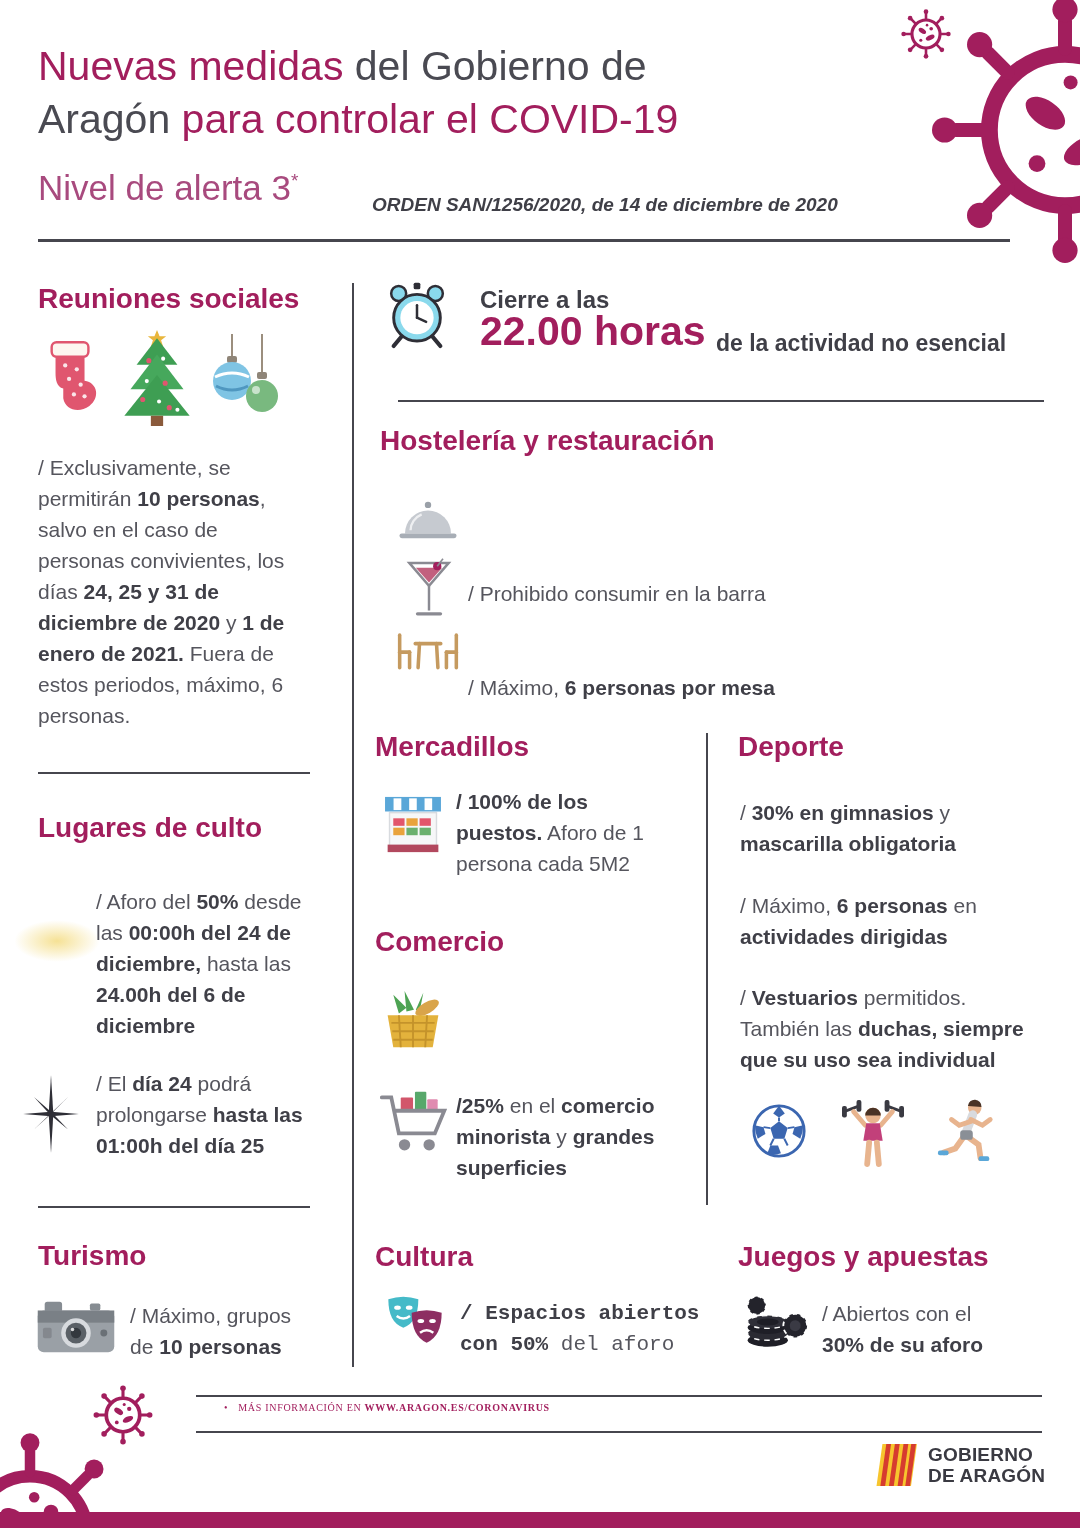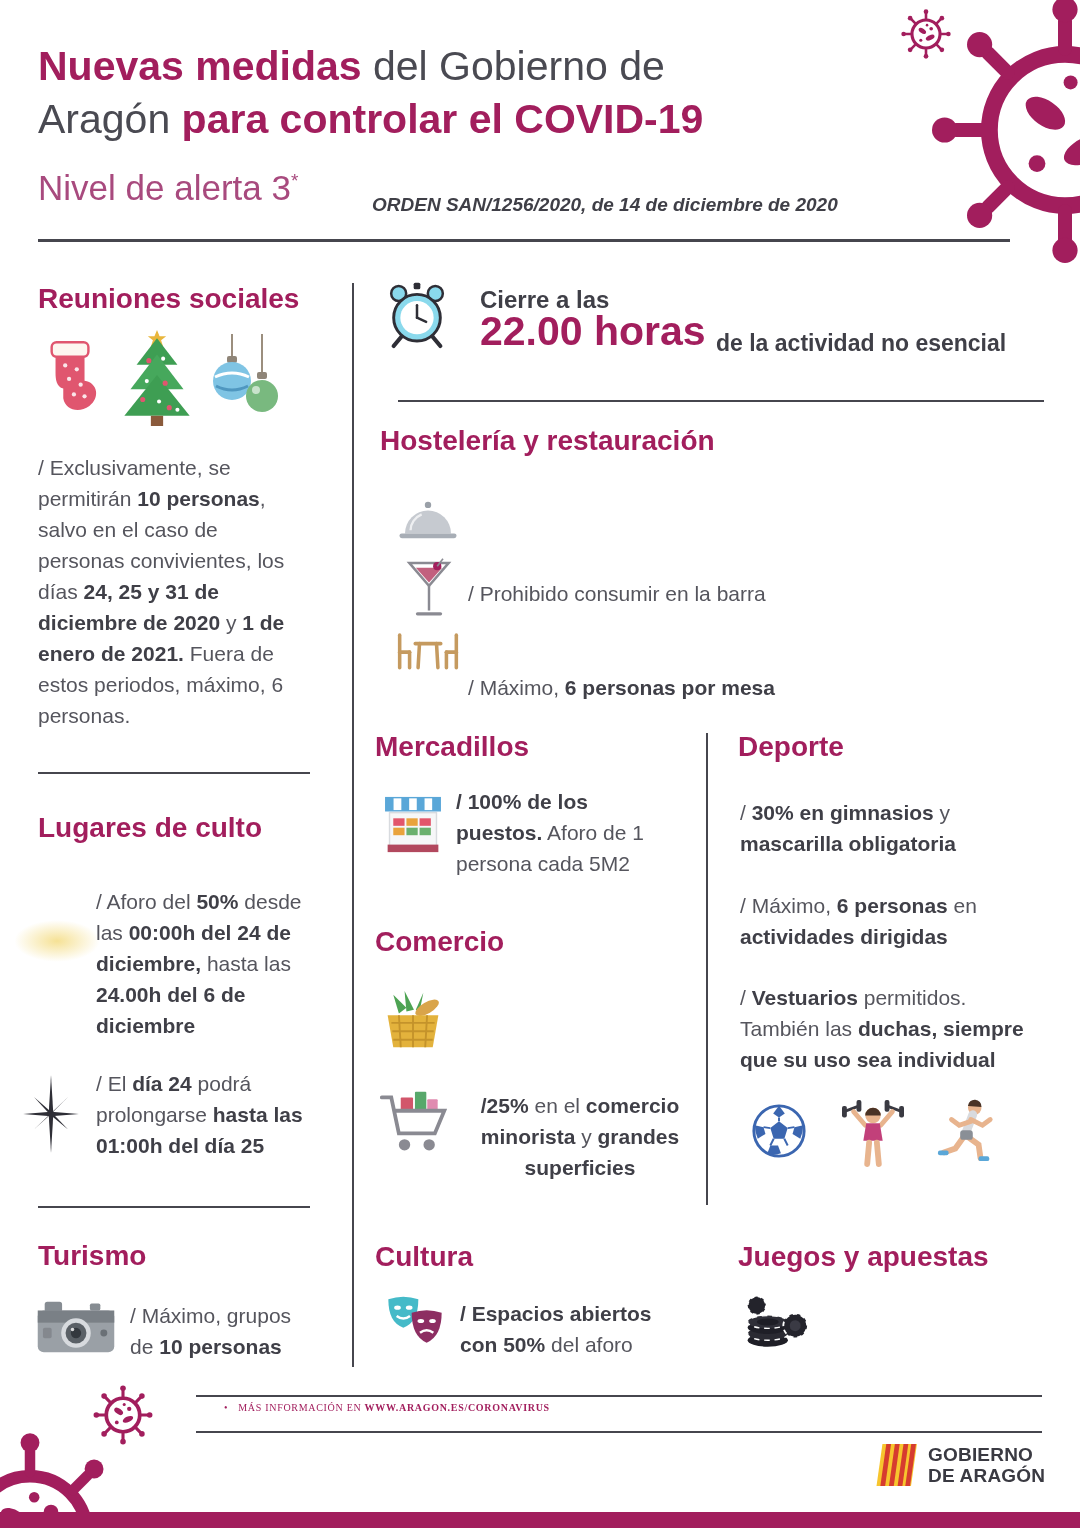--- a/index.html
+++ b/index.html
@@ -3,21 +3,21 @@
 <meta charset="utf-8">
 <title>Nuevas medidas COVID-19 Aragón</title>
 <style>
   *{margin:0;padding:0;box-sizing:border-box;}
   body{margin:0;background:#e8e8e8;}
   .page{position:relative;width:1080px;height:1528px;background:#fff;overflow:hidden;
         font-family:"Liberation Sans","DejaVu Sans",sans-serif;color:#55555d;}
   .abs{position:absolute;}
   .rich{white-space:pre-line;}
   .b{font-weight:bold;color:#3f3f47;}
-  .acc{color:#a21e5d;font-weight:bold;}
+  .acc{color:#a21e5d;font-weight:normal;}
   .gray{color:#4a4a52;font-weight:400;text-align:right;}
   .hr{position:absolute;background:#46464e;}
   .vr{position:absolute;background:#46464e;}
   .heading{position:absolute;font-size:28px;font-weight:bold;color:#a21e5d;}
   .body-text{position:absolute;font-size:21px;line-height:31px;color:#55555d;}
 
   .title{left:38px;top:40px;width:880px;font-size:41px;line-height:53px;font-weight:bold;}
   .alert{left:38px;top:168px;font-size:35px;color:#a84a7e;font-weight:400;}
   .alert sup{font-size:19px;}
   .order{left:372px;top:194px;font-size:19px;font-style:italic;font-weight:600;color:#3f3f47;}
@@ -34,22 +34,22 @@
 
   .t-social{left:38px;top:452px;width:312px;}
   .t-worship1{left:96px;top:886px;width:252px;}
   .t-worship2{left:96px;top:1068px;width:252px;}
   .t-tourism{left:130px;top:1300px;width:225px;}
   .t-hosp1{left:468px;top:490px;width:585px;}
   .t-hosp2{left:468px;top:578px;width:585px;}
   .t-hosp3{left:468px;top:672px;width:585px;}
   .t-markets{left:456px;top:786px;width:242px;}
   .t-comm1{left:456px;top:994px;width:248px;}
-  .t-comm2{left:456px;top:1090px;width:248px;text-align:center;}
-  .t-culture{left:460px;top:1298px;width:242px;}
+  .t-comm2{left:456px;top:1090px;width:248px;}
+  .t-culture{left:460px;top:1298px;width:242px;font-family:Liberation Mono, monospace;}
   .t-sports1{left:740px;top:797px;width:315px;}
   .t-sports2{left:740px;top:890px;width:315px;}
   .t-sports3{left:740px;top:982px;width:318px;}
   .t-gambling{left:822px;top:1298px;width:235px;}
 
   .closure-intro{left:480px;top:286px;font-size:24px;font-weight:bold;color:#3f3f47;}
   .closure-time{left:480px;top:308px;font-size:41px;font-weight:bold;color:#a21e5d;}
   .closure-suffix{left:716px;top:330px;font-size:23px;font-weight:bold;color:#3f3f47;}
 
   .footer-info{left:224px;top:1402px;font-size:10px;letter-spacing:.7px;color:#a21e5d;font-family:Liberation Serif, serif;}
@@ -404,20 +404,22 @@
     <ellipse cx="26" cy="43" rx="22" ry="7" fill="#2a2a32" stroke="#fff" stroke-width="1.5" stroke-dasharray="6 5"></ellipse>
     <ellipse cx="26" cy="36" rx="22" ry="7" fill="#1e1e26"></ellipse>
     <ellipse cx="26" cy="30" rx="22" ry="7" fill="#2f2f38" stroke="#fff" stroke-width="1.5" stroke-dasharray="6 5"></ellipse>
     <ellipse cx="26" cy="30" rx="12" ry="3.8" fill="#1e1e26"></ellipse>
     <g transform="rotate(18 56 34)">
       <circle cx="56" cy="34" r="13" fill="#23232b" stroke="#fff" stroke-width="2" stroke-dasharray="5 4"></circle>
       <circle cx="56" cy="34" r="6" fill="#3a3a44"></circle>
     </g>
     <circle cx="14" cy="12" r="10" fill="#23232b" stroke="#fff" stroke-width="2" stroke-dasharray="4 4"></circle>
   </svg>
+  <div class="body-text rich t-gambling"><span>/ Abiertos con el
+</span><span class="b">30% de su aforo</span></div>
 
   <div class="hr" style="left:196px;top:1395px;width:846px;height:2px"></div>
   <div class="abs footer-info">
     <span class="bullet">•</span><span>MÁS INFORMACIÓN EN </span><span class="link">WWW.ARAGON.ES/CORONAVIRUS</span>
   </div>
   <div class="hr" style="left:196px;top:1431px;width:846px;height:2px"></div>
 
   <svg class="abs" style="left:92px;top:1384px" width="62" height="62" viewBox="0 0 100 100">
       <use href="#virus"></use>
     </svg>

